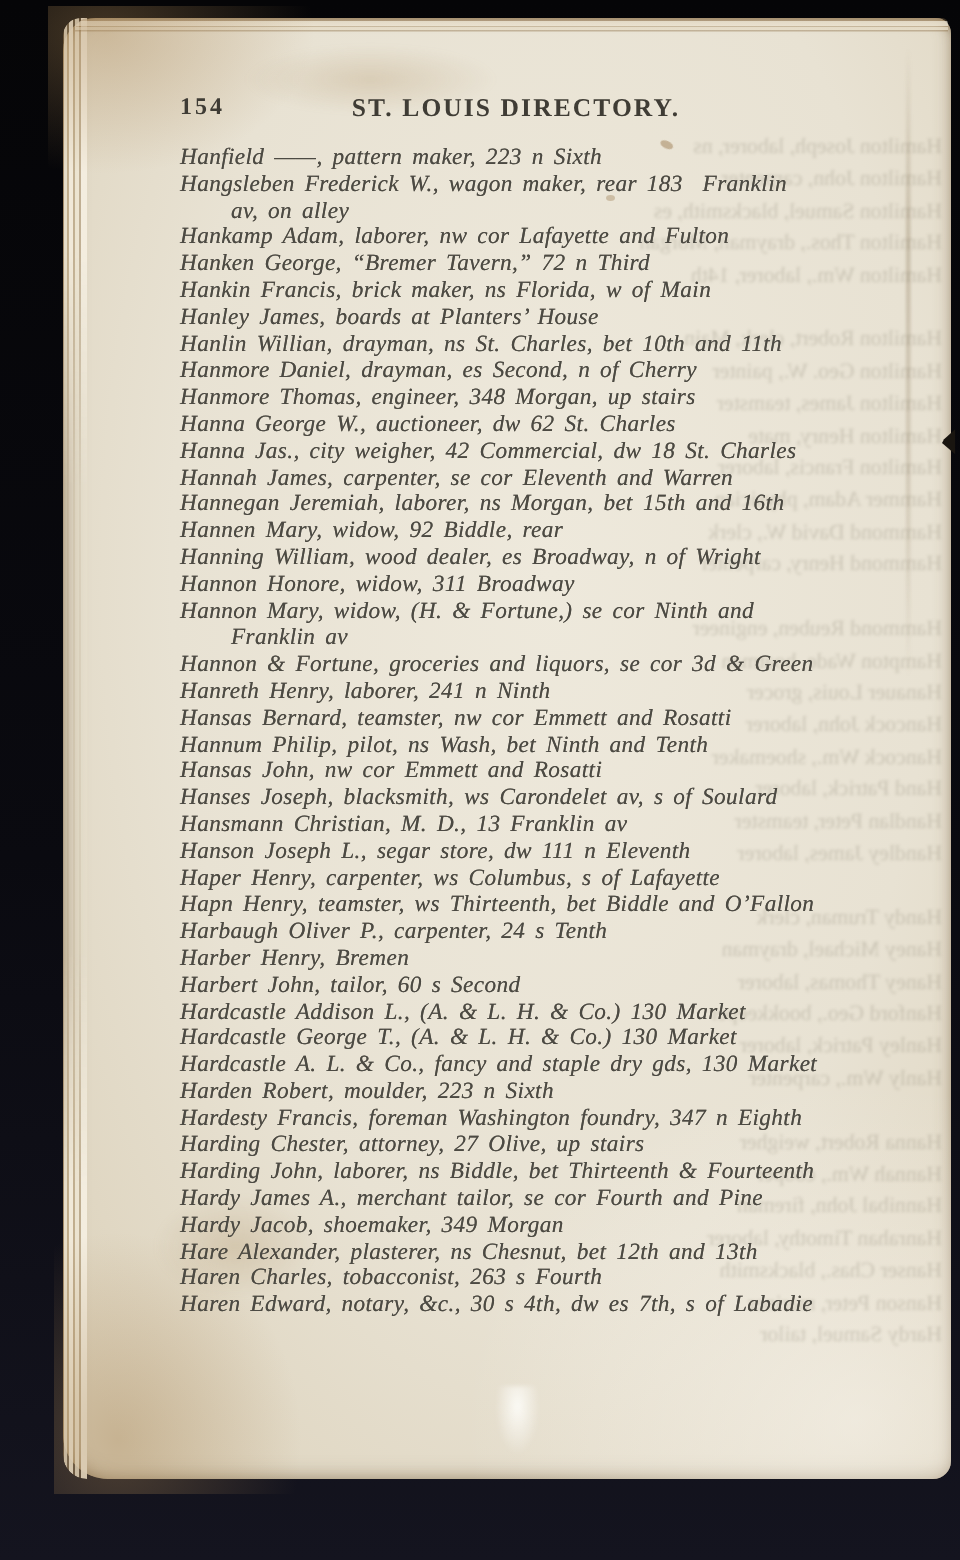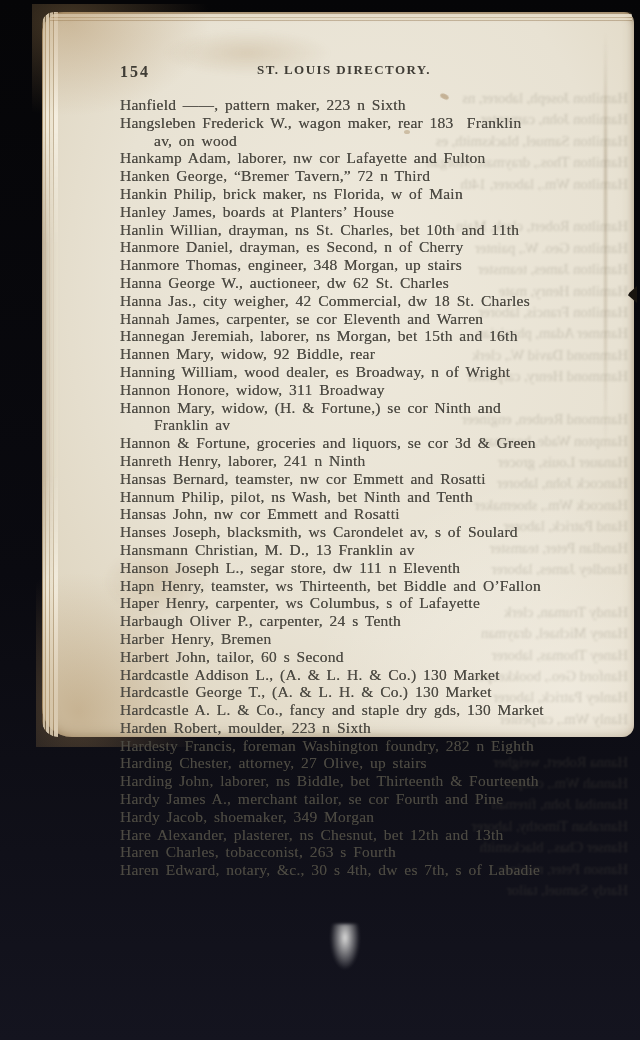--- a/index.html
+++ b/index.html
@@ -3,21 +3,21 @@
 <meta charset="utf-8">
 <style>
   html,body{margin:0;padding:0;}
   .scene{
     position:relative; width:640px; height:1040px; overflow:hidden;
     background:linear-gradient(180deg,#050507 0%,#0a0a10 55%,#14141f 100%);
     font-family:"Liberation Serif","DejaVu Serif",serif;
   }
   
   .page{
-    position:absolute; left:42px; top:12px; width:592px; height:725px;
+    position:absolute; left:42px; top:12px; width:592px; height:974px;
     background:radial-gradient(ellipse at 55% 38%, #eee9dc 0%, #e8e2d3 55%, #ddd3bd 92%);
     border-radius:22px 10px 12px 30px;
     box-shadow:
       inset 0 5px 7px -3px rgba(122,94,58,.65),
       inset 10px 0 14px -8px rgba(122,94,58,.55),
       inset -7px 0 14px -10px rgba(110,85,52,.45),
       inset 0 -8px 14px -9px rgba(115,90,58,.55);
   }
   
   .edge-stack{
@@ -70,28 +70,28 @@
   
   .bleed{
     position:absolute; left:302px; top:76px; width:284px;
     transform:scaleX(-1); filter:blur(1.2px); opacity:.5;
     color:rgba(112,106,88,.5); font-size:14.5px; line-height:21.4px;
     white-space:nowrap; overflow:hidden; pointer-events:none;
   }
   
   .header{position:absolute; left:78px; right:66px; top:50px; color:#3f3c35;}
   .pagenum{position:absolute; left:0; top:1px; font-size:16px; font-weight:bold; letter-spacing:2px;}
-  .title{display:block; text-align:center; font-size:13px; font-weight:bold; letter-spacing:1.4px;}
+  .title{display:block; text-align:center; font-size:17px; font-weight:bold; letter-spacing:1.4px;}
   .entries{
     position:absolute; left:78px; top:84px; right:6px;
     font-size:15.5px; line-height:17.8px; color:#4c4a43;
     letter-spacing:.25px; word-spacing:2.5px;
     text-shadow:0 0 .4px rgba(62,58,50,.75);
   }
-  .line{white-space:pre;}
+  .line{white-space:pre;font-style:italic;}
   .line.indent{padding-left:34px;}
 </style>
 </head>
 <body>
 
 <div class="scene">
   <div class="page">
     <div class="edge-stack"></div>
     <div class="edge-top"></div>
 
@@ -148,24 +148,24 @@
       </div>
 
     <div class="header">
       <span class="pagenum">154</span>
       <span class="title">ST. LOUIS DIRECTORY.</span>
     </div>
 
     <div class="entries" id="entries">
         <div class="line">Hanfield ——, pattern maker, 223 n Sixth</div>
         <div class="line">Hangsleben Frederick W., wagon maker, rear 183  Franklin</div>
-        <div class="line indent">av, on wood</div>
+        <div class="line indent">av, on alley</div>
         <div class="line">Hankamp Adam, laborer, nw cor Lafayette and Fulton</div>
         <div class="line">Hanken George, “Bremer Tavern,” 72 n Third</div>
-        <div class="line">Hankin Philip, brick maker, ns Florida, w of Main</div>
+        <div class="line">Hankin Francis, brick maker, ns Florida, w of Main</div>
         <div class="line">Hanley James, boards at Planters’ House</div>
         <div class="line">Hanlin Willian, drayman, ns St. Charles, bet 10th and 11th</div>
         <div class="line">Hanmore Daniel, drayman, es Second, n of Cherry</div>
         <div class="line">Hanmore Thomas, engineer, 348 Morgan, up stairs</div>
         <div class="line">Hanna George W., auctioneer, dw 62 St. Charles</div>
         <div class="line">Hanna Jas., city weigher, 42 Commercial, dw 18 St. Charles</div>
         <div class="line">Hannah James, carpenter, se cor Eleventh and Warren</div>
         <div class="line">Hannegan Jeremiah, laborer, ns Morgan, bet 15th and 16th</div>
         <div class="line">Hannen Mary, widow, 92 Biddle, rear</div>
         <div class="line">Hanning William, wood dealer, es Broadway, n of Wright</div>
@@ -173,30 +173,30 @@
         <div class="line">Hannon Mary, widow, (H. &amp; Fortune,) se cor Ninth and</div>
         <div class="line indent">Franklin av</div>
         <div class="line">Hannon &amp; Fortune, groceries and liquors, se cor 3d &amp; Green</div>
         <div class="line">Hanreth Henry, laborer, 241 n Ninth</div>
         <div class="line">Hansas Bernard, teamster, nw cor Emmett and Rosatti</div>
         <div class="line">Hannum Philip, pilot, ns Wash, bet Ninth and Tenth</div>
         <div class="line">Hansas John, nw cor Emmett and Rosatti</div>
         <div class="line">Hanses Joseph, blacksmith, ws Carondelet av, s of Soulard</div>
         <div class="line">Hansmann Christian, M. D., 13 Franklin av</div>
         <div class="line">Hanson Joseph L., segar store, dw 111 n Eleventh</div>
+        <div class="line">Haper Henry, carpenter, ws Columbus, s of Lafayette</div>
         <div class="line">Hapn Henry, teamster, ws Thirteenth, bet Biddle and O’Fallon</div>
-        <div class="line">Haper Henry, carpenter, ws Columbus, s of Lafayette</div>
         <div class="line">Harbaugh Oliver P., carpenter, 24 s Tenth</div>
         <div class="line">Harber Henry, Bremen</div>
         <div class="line">Harbert John, tailor, 60 s Second</div>
         <div class="line">Hardcastle Addison L., (A. &amp; L. H. &amp; Co.) 130 Market</div>
         <div class="line">Hardcastle George T., (A. &amp; L. H. &amp; Co.) 130 Market</div>
         <div class="line">Hardcastle A. L. &amp; Co., fancy and staple dry gds, 130 Market</div>
         <div class="line">Harden Robert, moulder, 223 n Sixth</div>
-        <div class="line">Hardesty Francis, foreman Washington foundry, 282 n Eighth</div>
+        <div class="line">Hardesty Francis, foreman Washington foundry, 347 n Eighth</div>
         <div class="line">Harding Chester, attorney, 27 Olive, up stairs</div>
         <div class="line">Harding John, laborer, ns Biddle, bet Thirteenth &amp; Fourteenth</div>
         <div class="line">Hardy James A., merchant tailor, se cor Fourth and Pine</div>
         <div class="line">Hardy Jacob, shoemaker, 349 Morgan</div>
         <div class="line">Hare Alexander, plasterer, ns Chesnut, bet 12th and 13th</div>
         <div class="line">Haren Charles, tobacconist, 263 s Fourth</div>
         <div class="line">Haren Edward, notary, &amp;c., 30 s 4th, dw es 7th, s of Labadie</div>
       </div>
   </div>
 </div>

